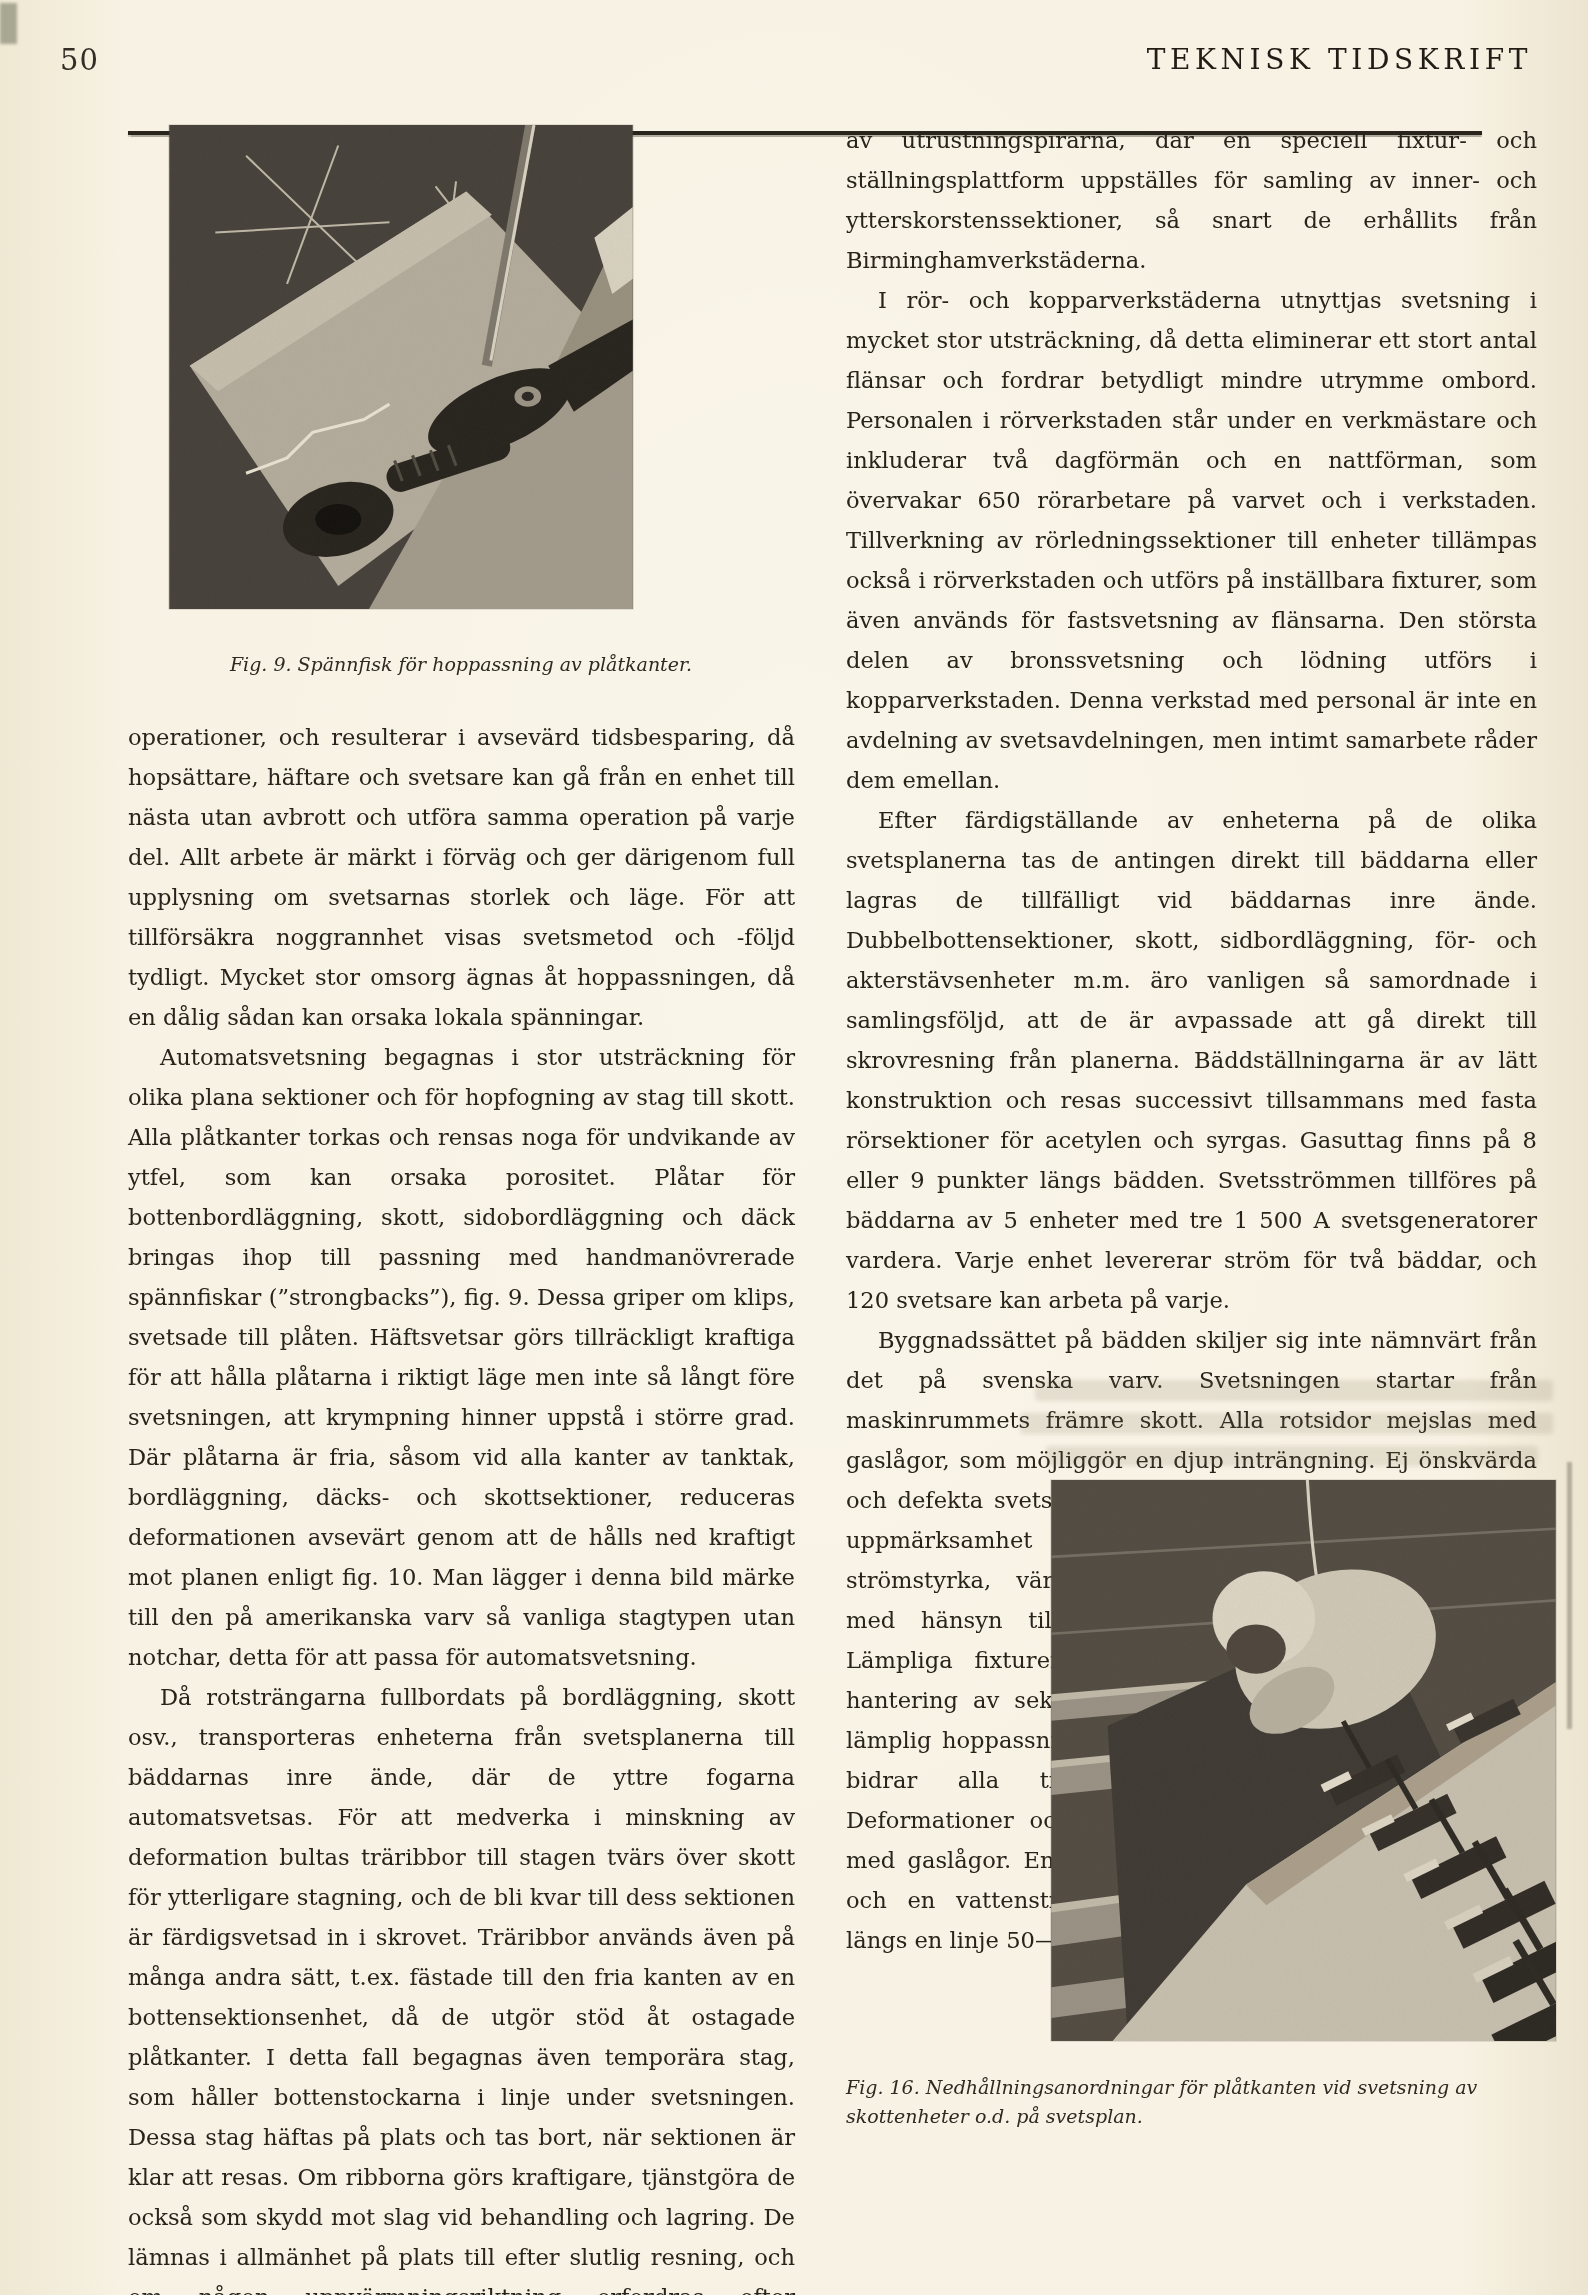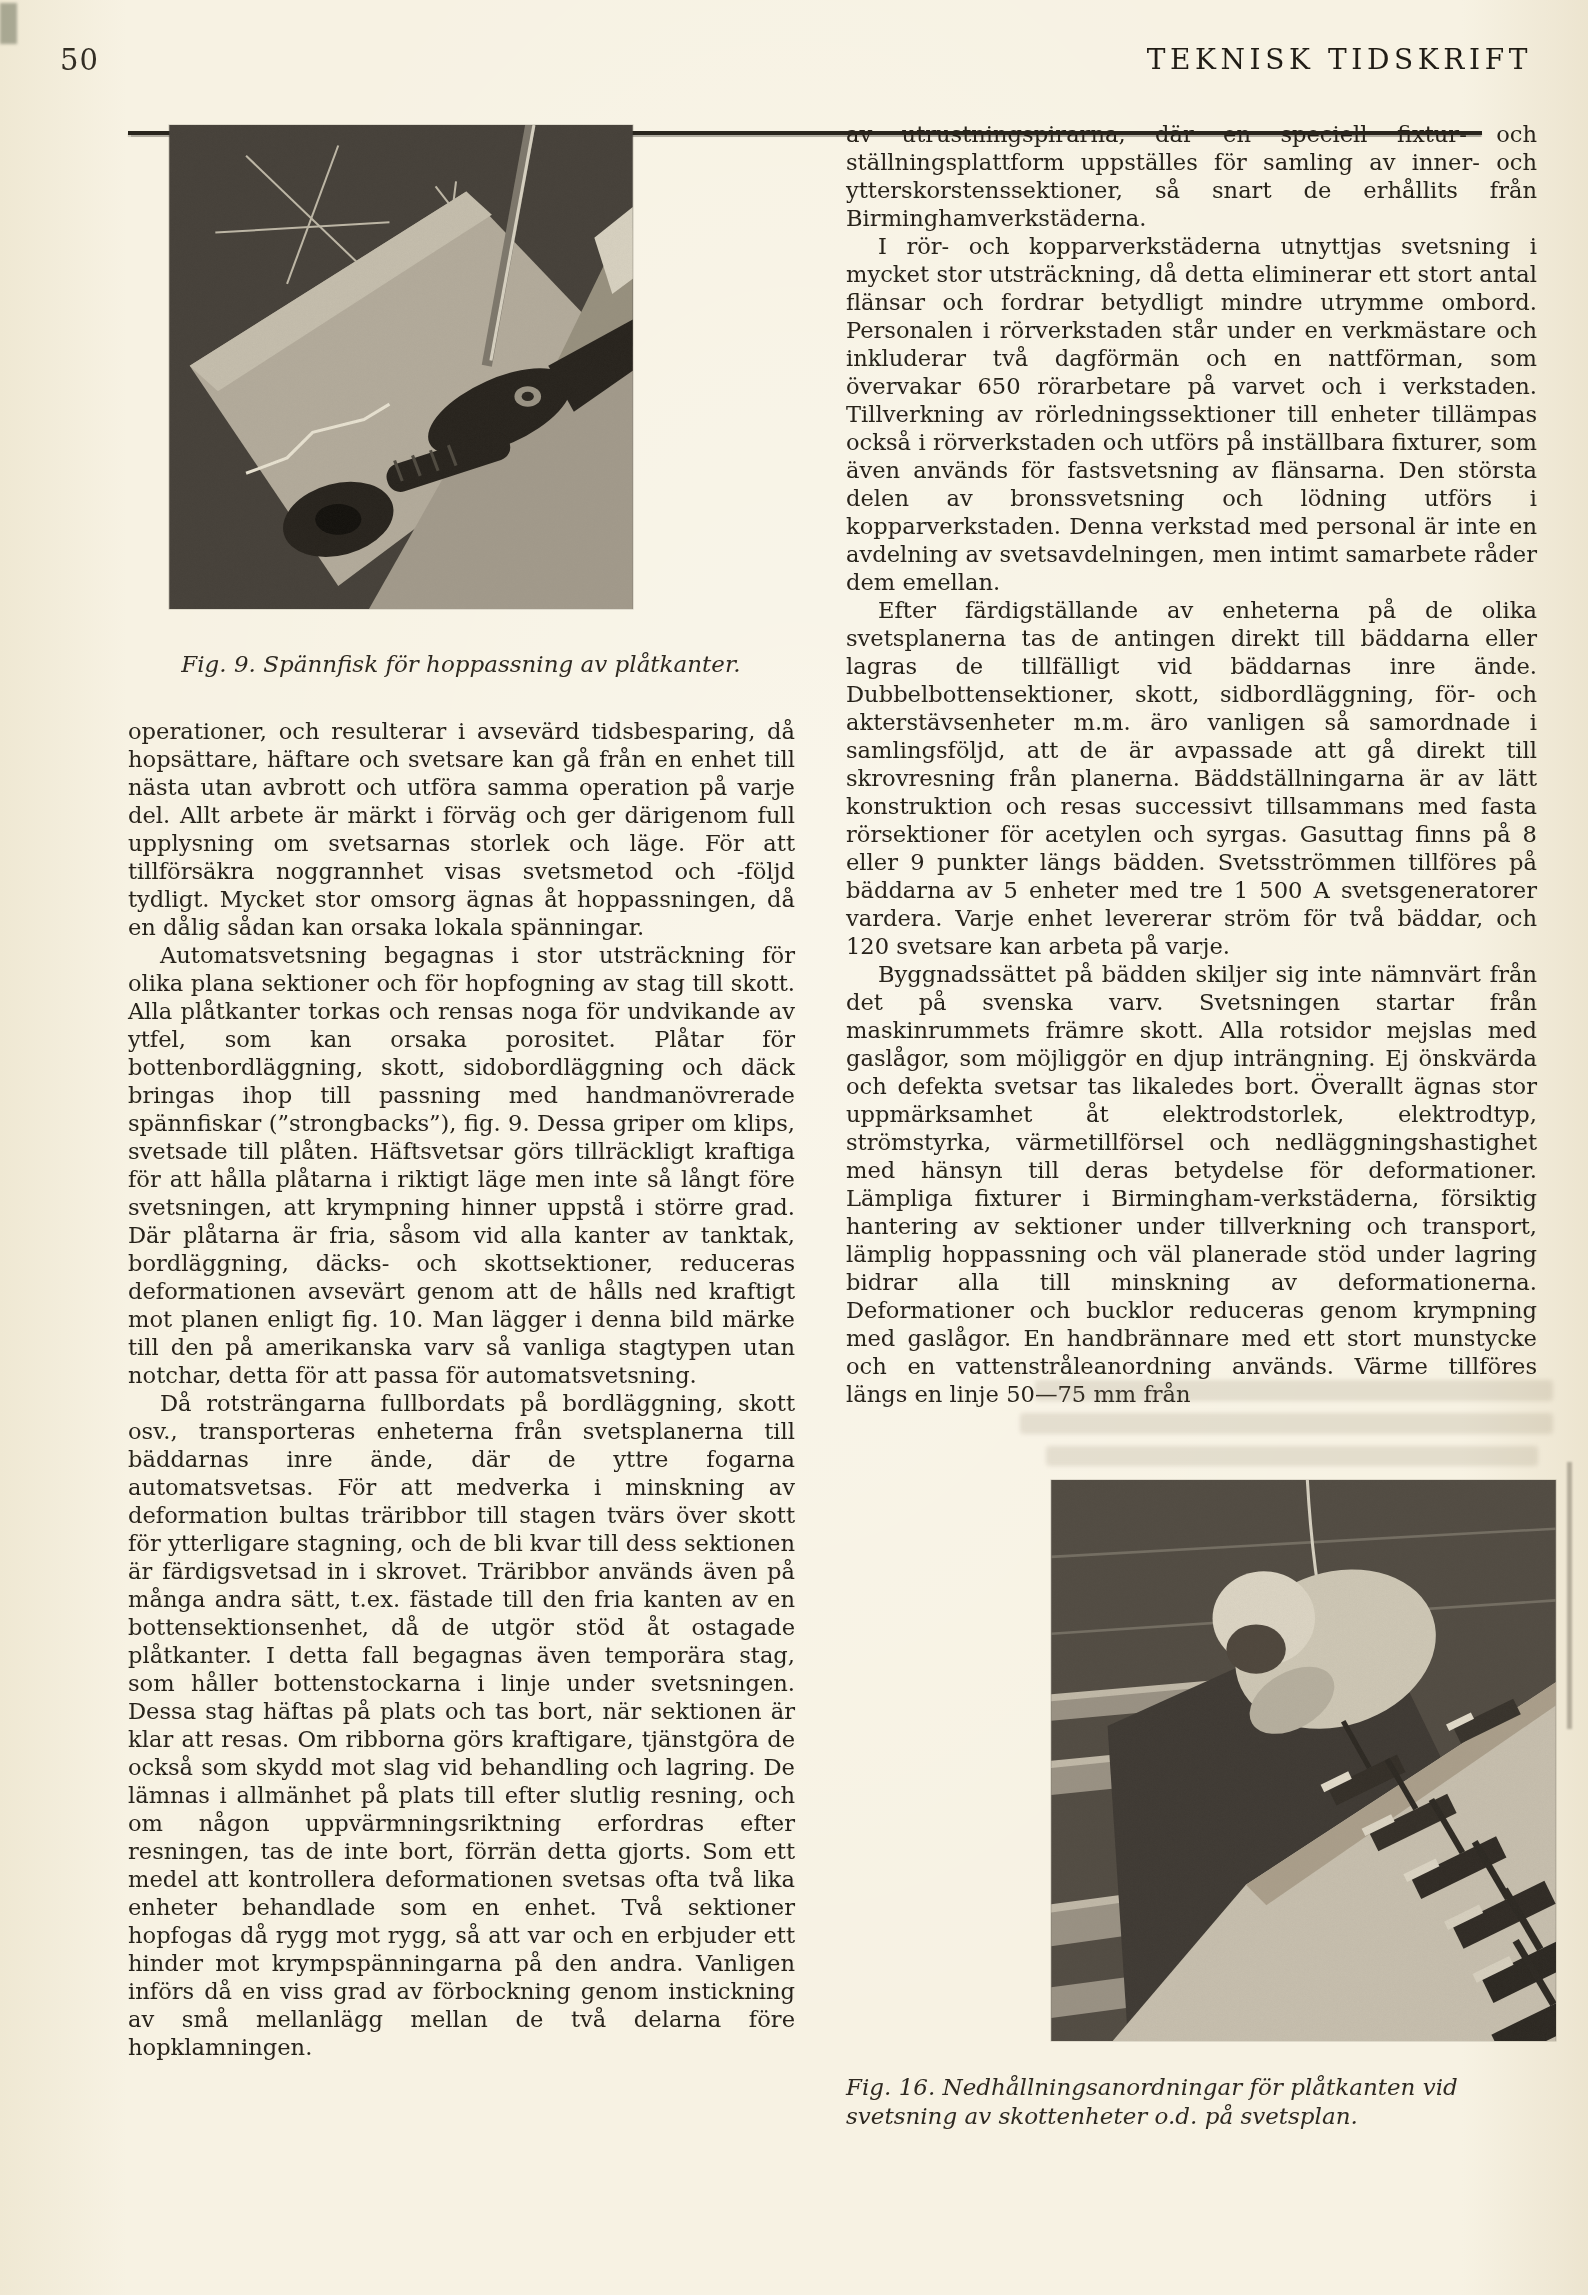--- a/index.html
+++ b/index.html
@@ -9,24 +9,24 @@
       radial-gradient(ellipse at 50% 40%, rgba(255,255,255,.25), rgba(0,0,0,0) 60%),
       linear-gradient(90deg, #efe8d3 0%, #f7f2e3 8%, #f7f2e3 92%, #ece4cf 100%),
       #f6f1e2;
     font-family:"DejaVu Serif","Liberation Serif",serif;
     color:#2b261e;
   }
   .pagenum{position:absolute; left:60px; top:43px; font-size:29px; letter-spacing:1px; color:#332e25;text-align:center;}
   .journal{position:absolute; right:57px; top:43px; font-size:28px; font-weight:normal; letter-spacing:4.6px; color:#211d16;text-align:right;}
   .rule{position:absolute; left:128px; top:131px; width:1354px; height:3.6px; background:#29251d; box-shadow:0 1.5px 1px rgba(41,37,29,.35);}
   .photo{position:absolute; box-shadow:0 0 0 0.5px rgba(60,55,45,.25);}
-  .caption{font-style:italic; font-size:23px; line-height:29px; color:#2e2921;}
+  .caption{font-style:italic; font-size:19px; line-height:29px; color:#2e2921;}
   .cap9{position:absolute; left:128px; top:650px; width:666px; text-align:center;}
   .cap10{position:absolute; left:846px; top:2073px; width:718px; text-align:left;}
-  .col{position:absolute; font-size:22.6px; line-height:28px; text-align:justify; color:#28231b;}
+  .col{position:absolute; font-size:22.6px; line-height:40px; text-align:justify; color:#28231b;}
   .col-left{left:128px; top:717px; width:667px;}
   .col-right{left:846px; top:120px; width:691px;}
   .col p{margin:0; text-indent:32px;}
   .col p.noindent{text-indent:0;}
   .bleed{position:absolute; background:rgba(122,110,86,.16); filter:blur(2.1px); border-radius:4.1px;}
   .edge-streak{position:absolute; left:1567px; top:1462px; width:5.1px; height:267px; background:rgba(62,52,40,.32); filter:blur(1px);}
   .corner-mark{position:absolute; left:0px; top:3.1px; width:17.4px; height:41px; background:rgba(82,88,66,.45); filter:blur(1.5px);}
 </style>
 </head>
 <body>

